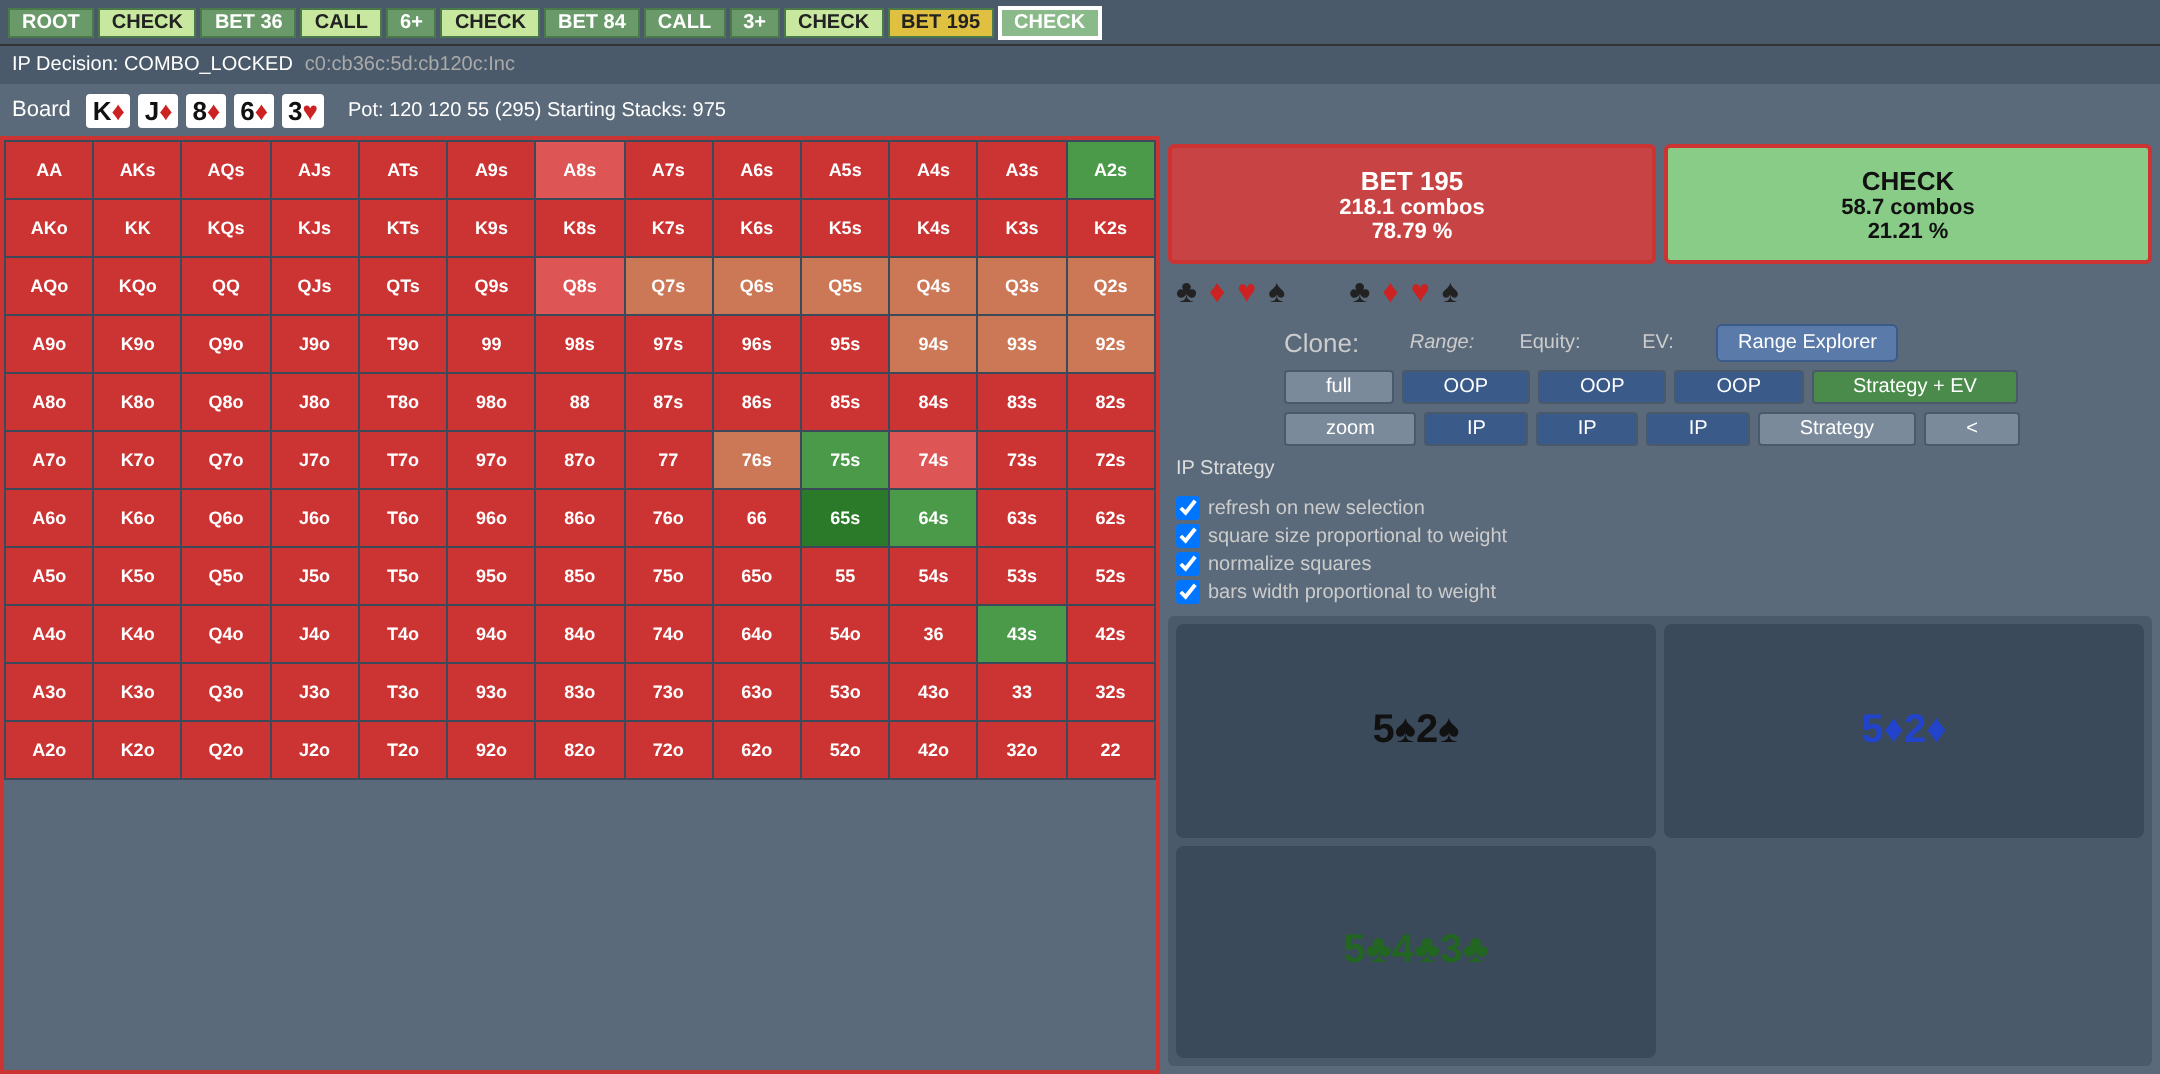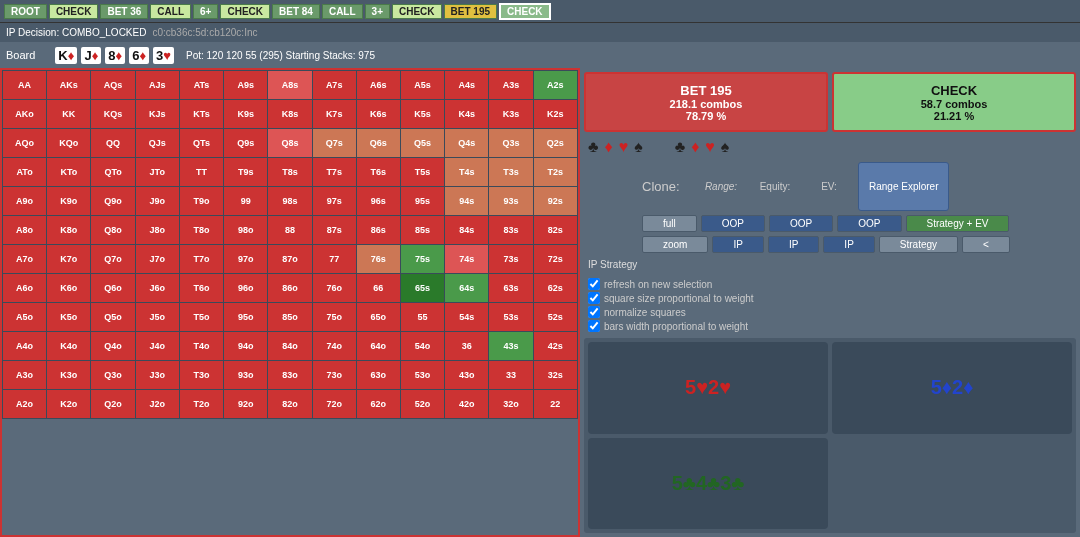--- a/index.html
+++ b/index.html
@@ -64,21 +64,21 @@
       display: flex;
       align-items: center;
       background: #5a6a7a;
       height: 26px;
       padding: 2px 6px;
       gap: 4px;
     }
     #board-label {
       color: #fff;
       font-size: 11px;
-      margin-right: 16px;
+      margin-right: 4px;
       text-align: right;
     }
     .board-card {
       font-size: 13px;
       font-weight: bold;
       padding: 1px 3px;
       background: #fff;
       border-radius: 2px;
     }
     .card-black { color: #111; }
@@ -189,21 +189,21 @@
       background: #3a5a8a;
       color: #fff;
     }
     .ctrl-btn.green-btn {
       background: #4a8a4a;
       color: #fff;
     }
     #range-explorer-btn {
       background: #5a7aaa;
       color: #fff;
-      padding: 18px 10px;
+      padding: 3px 10px;
       border: 1px solid #3a5a8a;
       font-size: 10px;
       cursor: pointer;
       border-radius: 3px;
     }
 
     
     #checkboxes {
       display: flex;
       flex-direction: column;
@@ -322,35 +322,20 @@
             <td class="c-red-dark">QJs</td>
             <td class="c-red-dark">QTs</td>
             <td class="c-red-dark">Q9s</td>
             <td class="c-red-med">Q8s</td>
             <td class="c-salmon">Q7s</td>
             <td class="c-salmon">Q6s</td>
             <td class="c-salmon">Q5s</td>
             <td class="c-salmon">Q4s</td>
             <td class="c-salmon">Q3s</td>
             <td class="c-salmon">Q2s</td>
-          </tr>
-          <tr>
-            <td class="c-red-dark">ATo</td>
-            <td class="c-red-dark">KTo</td>
-            <td class="c-red-dark">QTo</td>
-            <td class="c-red-dark">JTo</td>
-            <td class="c-red-dark">TT</td>
-            <td class="c-red-dark">T9s</td>
-            <td class="c-red-dark">T8s</td>
-            <td class="c-red-dark">T7s</td>
-            <td class="c-red-dark">T6s</td>
-            <td class="c-red-dark">T5s</td>
-            <td class="c-salmon">T4s</td>
-            <td class="c-salmon">T3s</td>
-            <td class="c-salmon">T2s</td>
           </tr>
           <tr>
             <td class="c-red-dark">A9o</td>
             <td class="c-red-dark">K9o</td>
             <td class="c-red-dark">Q9o</td>
             <td class="c-red-dark">J9o</td>
             <td class="c-red-dark">T9o</td>
             <td class="c-red-dark">99</td>
             <td class="c-red-dark">98s</td>
             <td class="c-red-dark">97s</td>
@@ -540,21 +525,21 @@
         <span>normalize squares</span>
       </label>
       <label class="cb-row">
         <input type="checkbox" checked="" style="">
         <span>bars width proportional to weight</span>
       </label>
     </div>
 
     <div id="board-display">
       <div class="board-cell">
-        <span style="color:#cc2222;font-size:20px;font-weight:bold;">5<span>♥</span>2<span>♥</span></span>
+        <span style="color:#111;font-size:20px;font-weight:bold;">5<span>♠</span>2<span>♠</span></span>
       </div>
       <div class="board-cell">
         <span style="color:#2244cc;font-size:20px;font-weight:bold;">5<span>♦</span>2<span>♦</span></span>
       </div>
       <div class="board-cell">
         <span style="color:#226622;font-size:20px;font-weight:bold;">5<span>♣</span>4<span>♣</span>3<span>♣</span></span>
       </div>
     </div>
 
   </div>

